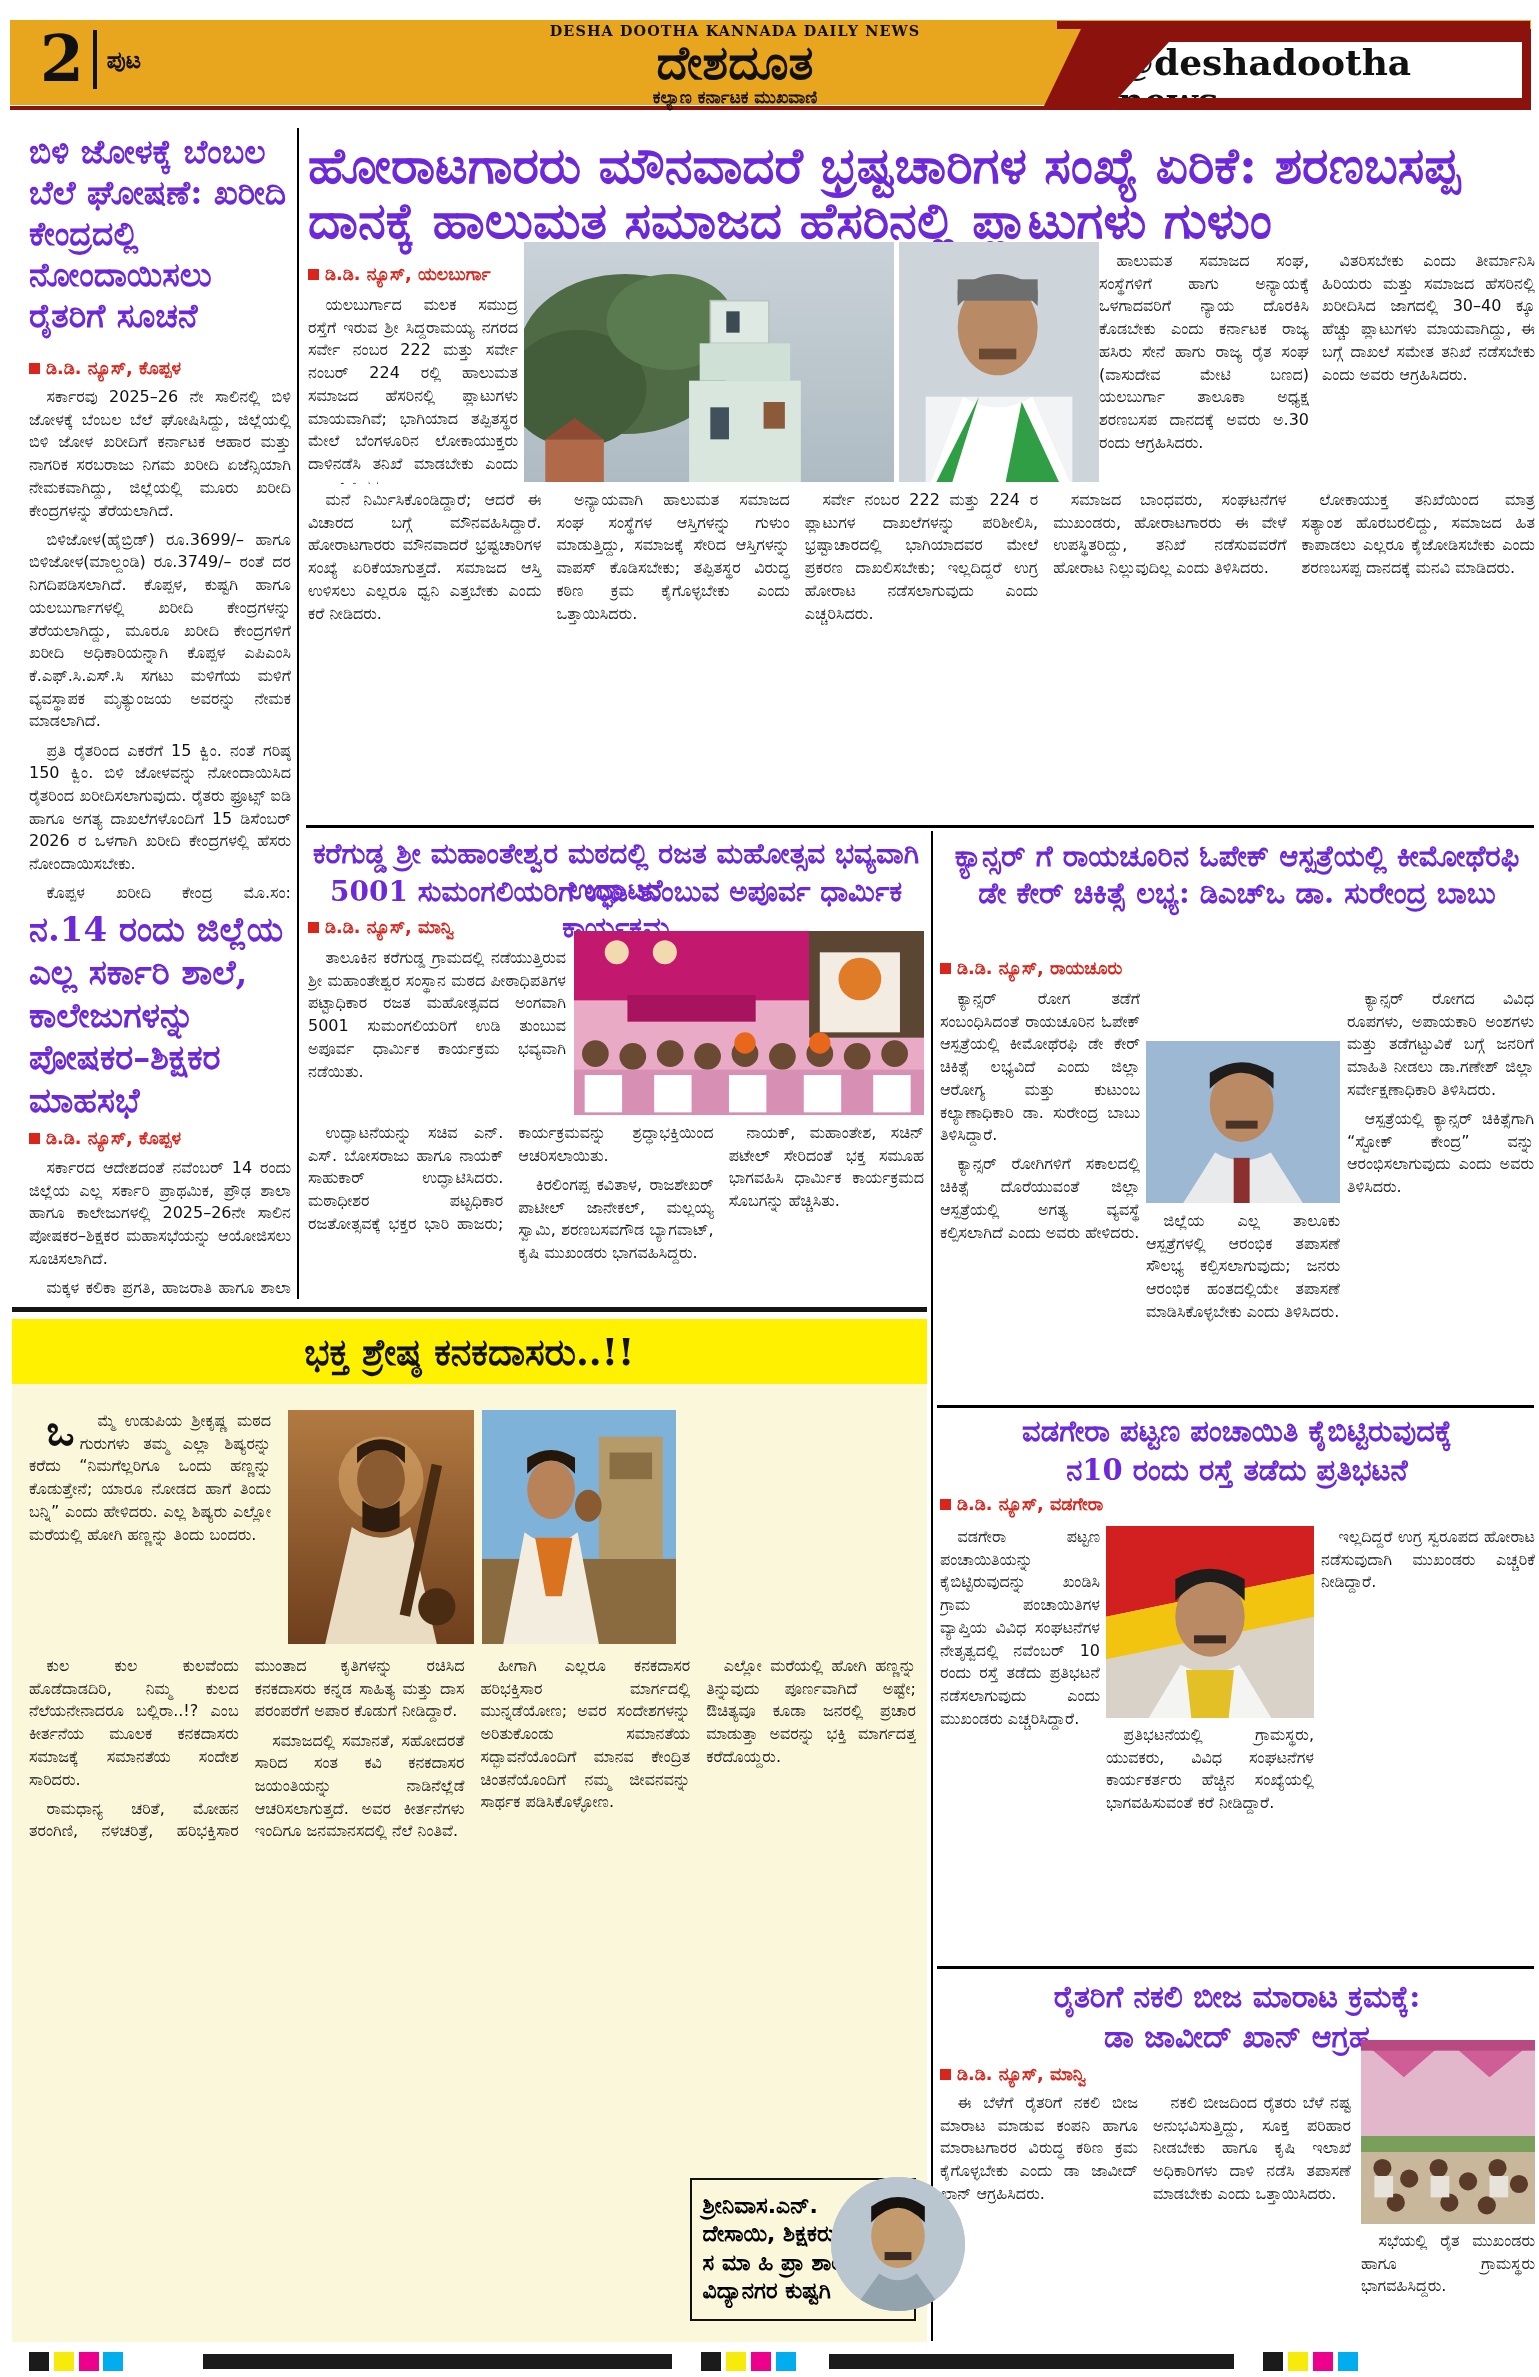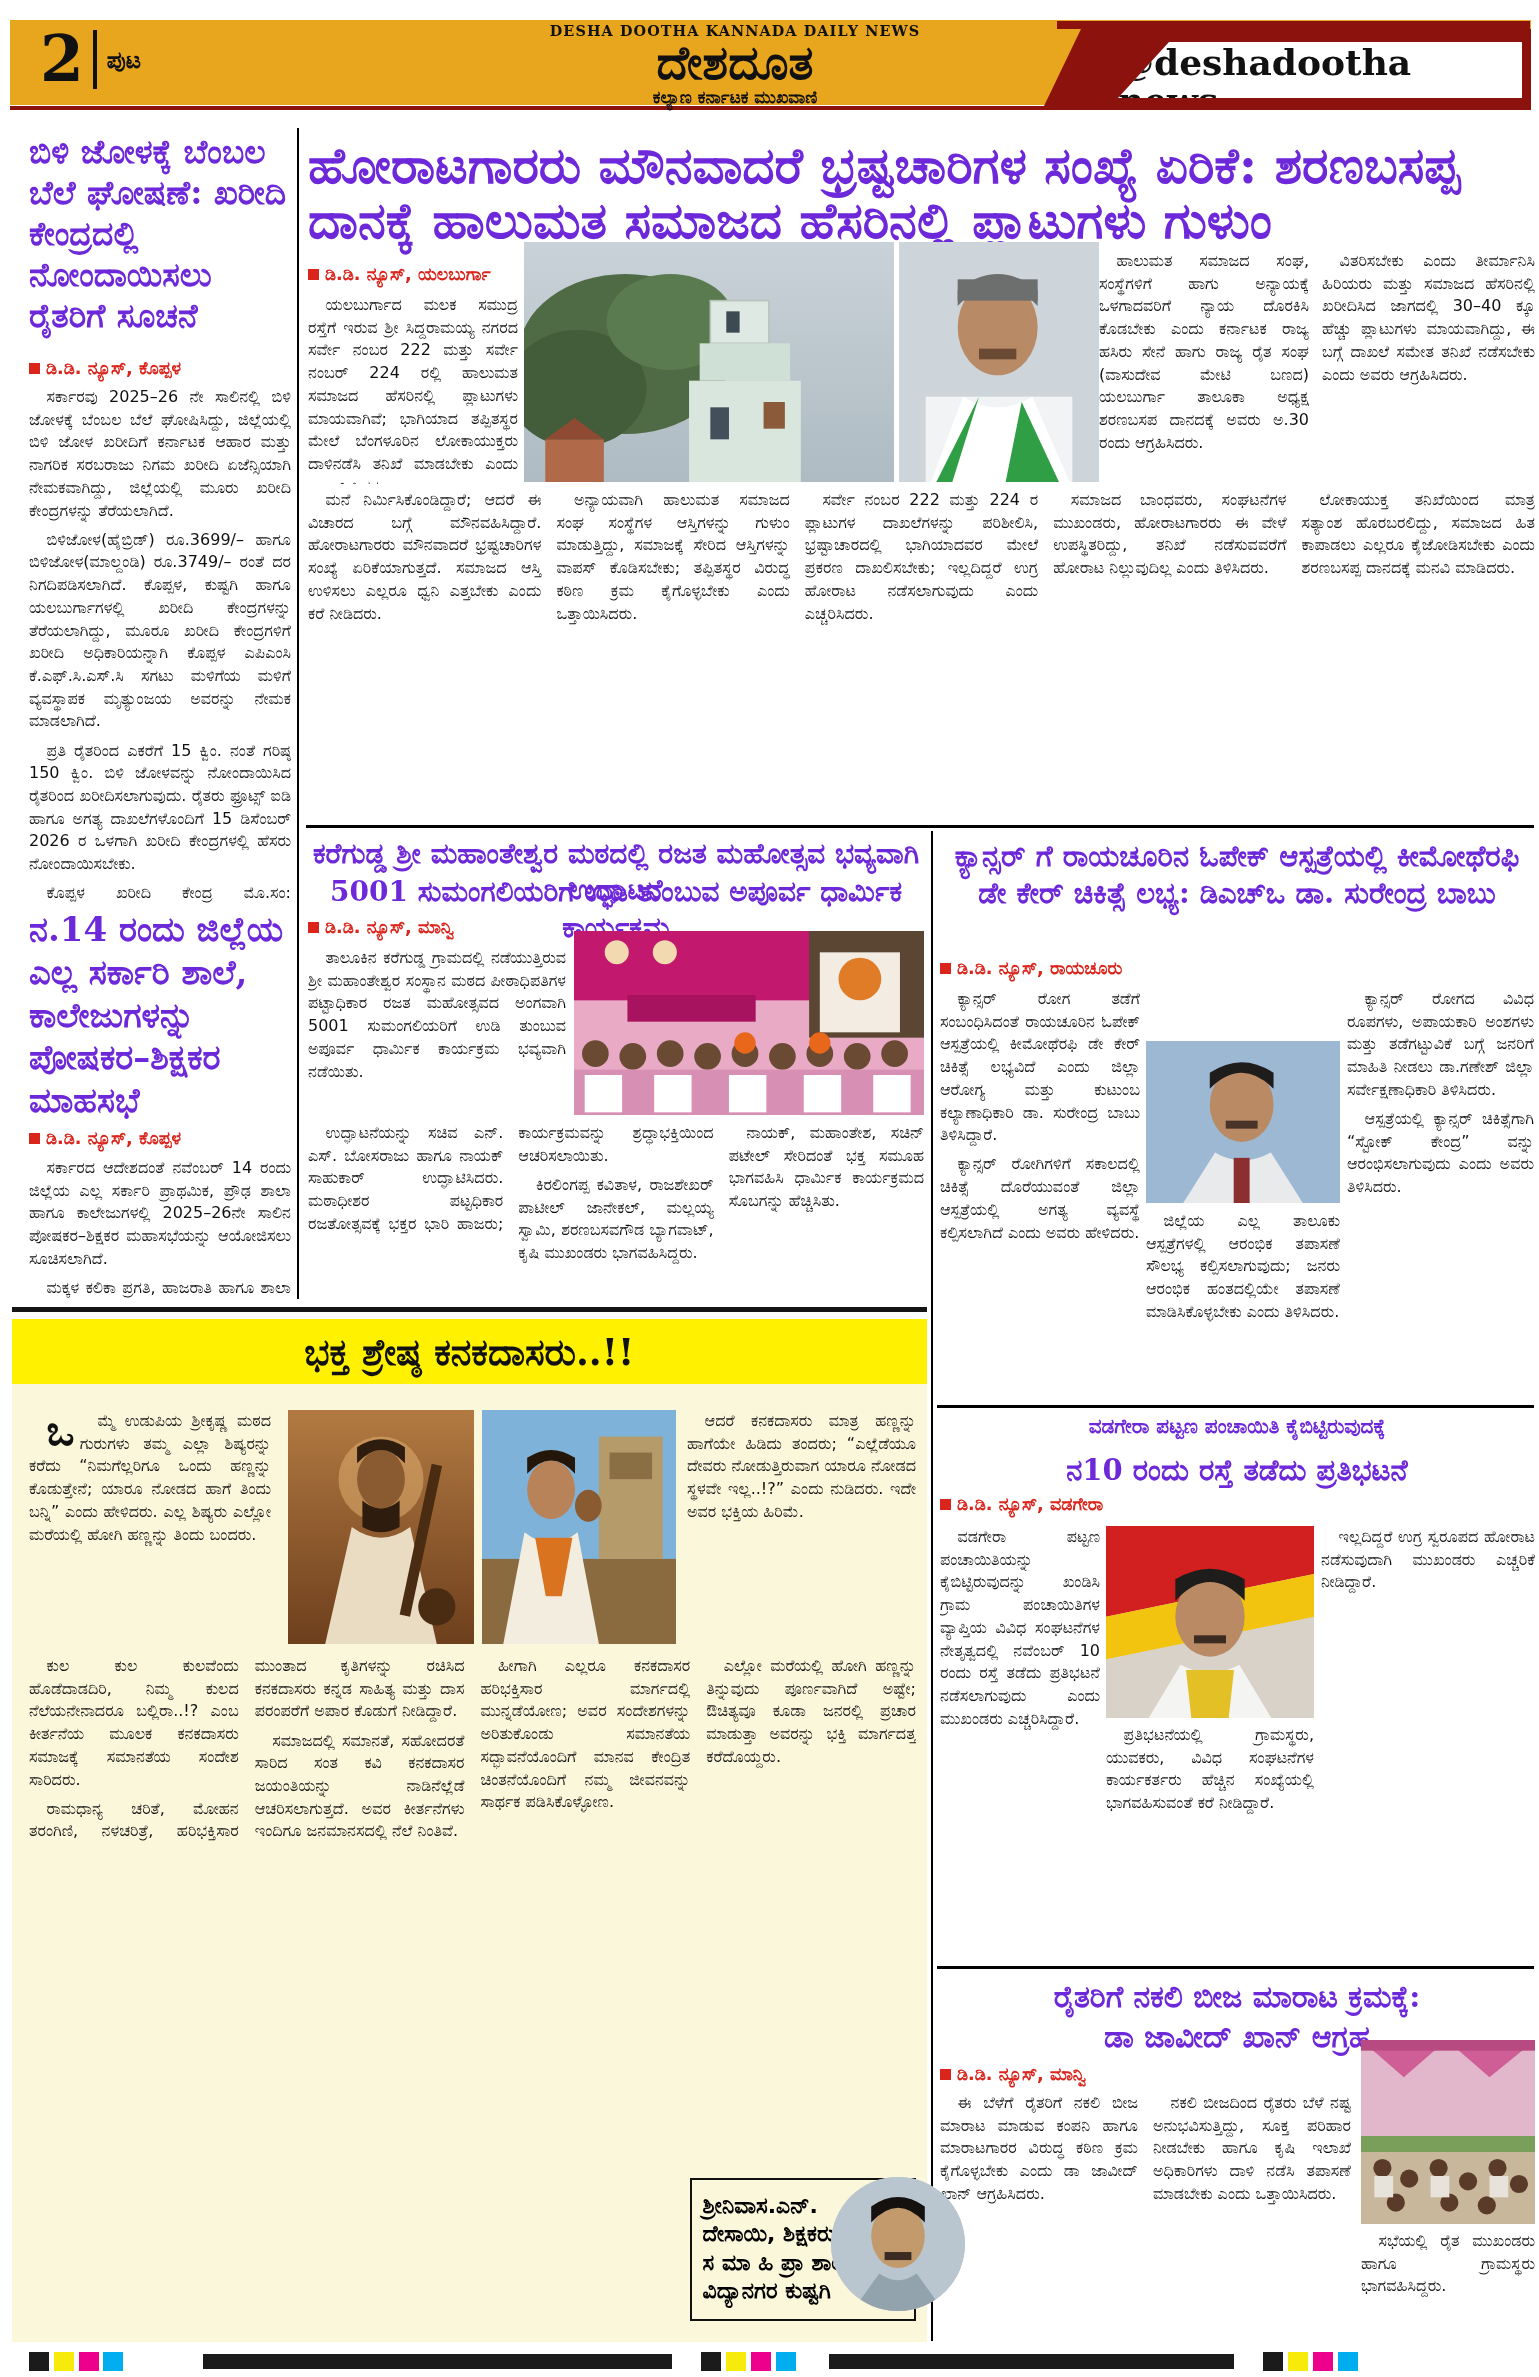--- a/index.html
+++ b/index.html
@@ -250,21 +250,21 @@
   </div>
 
   <div class="abs bt" style="left:1347px;top:988px;width:187px;height:404px;">
       <p>ಕ್ಯಾನ್ಸರ್ ರೋಗದ ವಿವಿಧ ರೂಪಗಳು, ಅಪಾಯಕಾರಿ ಅಂಶಗಳು ಮತ್ತು ತಡೆಗಟ್ಟುವಿಕೆ ಬಗ್ಗೆ ಜನರಿಗೆ ಮಾಹಿತಿ ನೀಡಲು ಡಾ.ಗಣೇಶ್ ಜಿಲ್ಲಾ ಸರ್ವೇಕ್ಷಣಾಧಿಕಾರಿ ತಿಳಿಸಿದರು.</p>
       <p>ಆಸ್ಪತ್ರೆಯಲ್ಲಿ ಕ್ಯಾನ್ಸರ್ ಚಿಕಿತ್ಸೆಗಾಗಿ “ಸ್ಟೋಕ್ ಕೇಂದ್ರ” ವನ್ನು ಆರಂಭಿಸಲಾಗುವುದು ಎಂದು ಅವರು ತಿಳಿಸಿದರು.</p>
     </div>
   <div class="abs bt" style="left:1146px;top:1210px;width:194px;height:182px;">
       <p>ಜಿಲ್ಲೆಯ ಎಲ್ಲ ತಾಲೂಕು ಆಸ್ಪತ್ರೆಗಳಲ್ಲಿ ಆರಂಭಿಕ ತಪಾಸಣೆ ಸೌಲಭ್ಯ ಕಲ್ಪಿಸಲಾಗುವುದು; ಜನರು ಆರಂಭಿಕ ಹಂತದಲ್ಲಿಯೇ ತಪಾಸಣೆ ಮಾಡಿಸಿಕೊಳ್ಳಬೇಕು ಎಂದು ತಿಳಿಸಿದರು.</p>
     </div>
 
-  <div class="abs hl" style="left:940px;top:1413px;width:594px;font-size:20px;line-height:1.3;text-align:center;">ವಡಗೇರಾ ಪಟ್ಟಣ ಪಂಚಾಯಿತಿ ಕೈಬಿಟ್ಟಿರುವುದಕ್ಕೆ</div>
+  <div class="abs hl" style="left:940px;top:1413px;width:594px;font-size:29px;line-height:1.3;text-align:center;">ವಡಗೇರಾ ಪಟ್ಟಣ ಪಂಚಾಯಿತಿ ಕೈಬಿಟ್ಟಿರುವುದಕ್ಕೆ</div>
   <div class="abs hl" style="left:940px;top:1452px;width:594px;font-size:29px;line-height:1.3;text-align:center;">ನ10 ರಂದು ರಸ್ತೆ ತಡೆದು ಪ್ರತಿಭಟನೆ</div>
   <div class="abs byline" style="left:940px;top:1494px;">
     <span class="sq"></span>
     <span>ಡಿ.ಡಿ. ನ್ಯೂಸ್, ವಡಗೇರಾ</span>
   </div>
   <div class="abs bt" style="left:940px;top:1526px;width:160px;height:426px;">
       <p>ವಡಗೇರಾ ಪಟ್ಟಣ ಪಂಚಾಯಿತಿಯನ್ನು ಕೈಬಿಟ್ಟಿರುವುದನ್ನು ಖಂಡಿಸಿ ಗ್ರಾಮ ಪಂಚಾಯಿತಿಗಳ ವ್ಯಾಪ್ತಿಯ ವಿವಿಧ ಸಂಘಟನೆಗಳ ನೇತೃತ್ವದಲ್ಲಿ ನವೆಂಬರ್ 10 ರಂದು ರಸ್ತೆ ತಡೆದು ಪ್ರತಿಭಟನೆ ನಡೆಸಲಾಗುವುದು ಎಂದು ಮುಖಂಡರು ಎಚ್ಚರಿಸಿದ್ದಾರೆ.</p>
     </div>
 
   <div class="abs photo" style="left:1106px;top:1526px;width:208px;height:192px;">
@@ -364,23 +364,20 @@
       <rect x="44" y="10" width="24" height="46" fill="#b59a6a"></rect>
       <rect x="48" y="16" width="16" height="10" fill="#8a6f45"></rect>
       <ellipse cx="26" cy="30" rx="9" ry="11" fill="#b9835a"></ellipse>
       <path d="M17 24 Q26 14 35 24 L35 18 Q26 12 17 18 Z" fill="#241709"></path>
       <path d="M8 88 L16 46 Q26 54 36 46 L44 88 Z" fill="#f3ede0"></path>
       <path d="M20 48 L34 48 L30 70 L24 70 Z" fill="#d9731f"></path>
       <ellipse cx="40" cy="36" rx="5" ry="6" fill="#8a5a30"></ellipse>
     </svg>
   </div>
 
-  <div class="abs bt" style="left:687px;top:1410px;width:229px;height:235px;">
-      <p>ಆದರೆ ಕನಕದಾಸರು ಮಾತ್ರ ಹಣ್ಣನ್ನು ಹಾಗೆಯೇ ಹಿಡಿದು ತಂದರು; “ಎಲ್ಲೆಡೆಯೂ ದೇವರು ನೋಡುತ್ತಿರುವಾಗ ಯಾರೂ ನೋಡದ ಸ್ಥಳವೇ ಇಲ್ಲ..!?” ಎಂದು ನುಡಿದರು. ಇದೇ ಅವರ ಭಕ್ತಿಯ ಹಿರಿಮೆ.</p>
-    </div>
 
   <div class="abs bt cols4" style="left:29px;top:1655px;width:887px;height:683px;">
       <p>ಕುಲ ಕುಲ ಕುಲವೆಂದು ಹೊಡೆದಾಡದಿರಿ, ನಿಮ್ಮ ಕುಲದ ನೆಲೆಯನೇನಾದರೂ ಬಲ್ಲಿರಾ..!? ಎಂಬ ಕೀರ್ತನೆಯ ಮೂಲಕ ಕನಕದಾಸರು ಸಮಾಜಕ್ಕೆ ಸಮಾನತೆಯ ಸಂದೇಶ ಸಾರಿದರು.</p>
       <p>ರಾಮಧಾನ್ಯ ಚರಿತೆ, ಮೋಹನ ತರಂಗಿಣಿ, ನಳಚರಿತ್ರೆ, ಹರಿಭಕ್ತಿಸಾರ ಮುಂತಾದ ಕೃತಿಗಳನ್ನು ರಚಿಸಿದ ಕನಕದಾಸರು ಕನ್ನಡ ಸಾಹಿತ್ಯ ಮತ್ತು ದಾಸ ಪರಂಪರೆಗೆ ಅಪಾರ ಕೊಡುಗೆ ನೀಡಿದ್ದಾರೆ.</p>
       <p>ಸಮಾಜದಲ್ಲಿ ಸಮಾನತೆ, ಸಹೋದರತೆ ಸಾರಿದ ಸಂತ ಕವಿ ಕನಕದಾಸರ ಜಯಂತಿಯನ್ನು ನಾಡಿನೆಲ್ಲೆಡೆ ಆಚರಿಸಲಾಗುತ್ತದೆ. ಅವರ ಕೀರ್ತನೆಗಳು ಇಂದಿಗೂ ಜನಮಾನಸದಲ್ಲಿ ನೆಲೆ ನಿಂತಿವೆ.</p>
       <p>ಹೀಗಾಗಿ ಎಲ್ಲರೂ ಕನಕದಾಸರ ಹರಿಭಕ್ತಿಸಾರ ಮಾರ್ಗದಲ್ಲಿ ಮುನ್ನಡೆಯೋಣ; ಅವರ ಸಂದೇಶಗಳನ್ನು ಅರಿತುಕೊಂಡು ಸಮಾನತೆಯ ಸದ್ಭಾವನೆಯೊಂದಿಗೆ ಮಾನವ ಕೇಂದ್ರಿತ ಚಿಂತನೆಯೊಂದಿಗೆ ನಮ್ಮ ಜೀವನವನ್ನು ಸಾರ್ಥಕ ಪಡಿಸಿಕೊಳ್ಳೋಣ.</p>
       <p>ಎಲ್ಲೋ ಮರೆಯಲ್ಲಿ ಹೋಗಿ ಹಣ್ಣನ್ನು ತಿನ್ನುವುದು ಪೂರ್ಣವಾಗಿದೆ ಅಷ್ಟೇ; ಔಚಿತ್ಯವೂ ಕೂಡಾ ಜನರಲ್ಲಿ ಪ್ರಚಾರ ಮಾಡುತ್ತಾ ಅವರನ್ನು ಭಕ್ತಿ ಮಾರ್ಗದತ್ತ ಕರೆದೊಯ್ದರು.</p>
     </div>
 
   <div class="abs credit-box" style="left:690px;top:2178px;width:226px;height:143px;">

